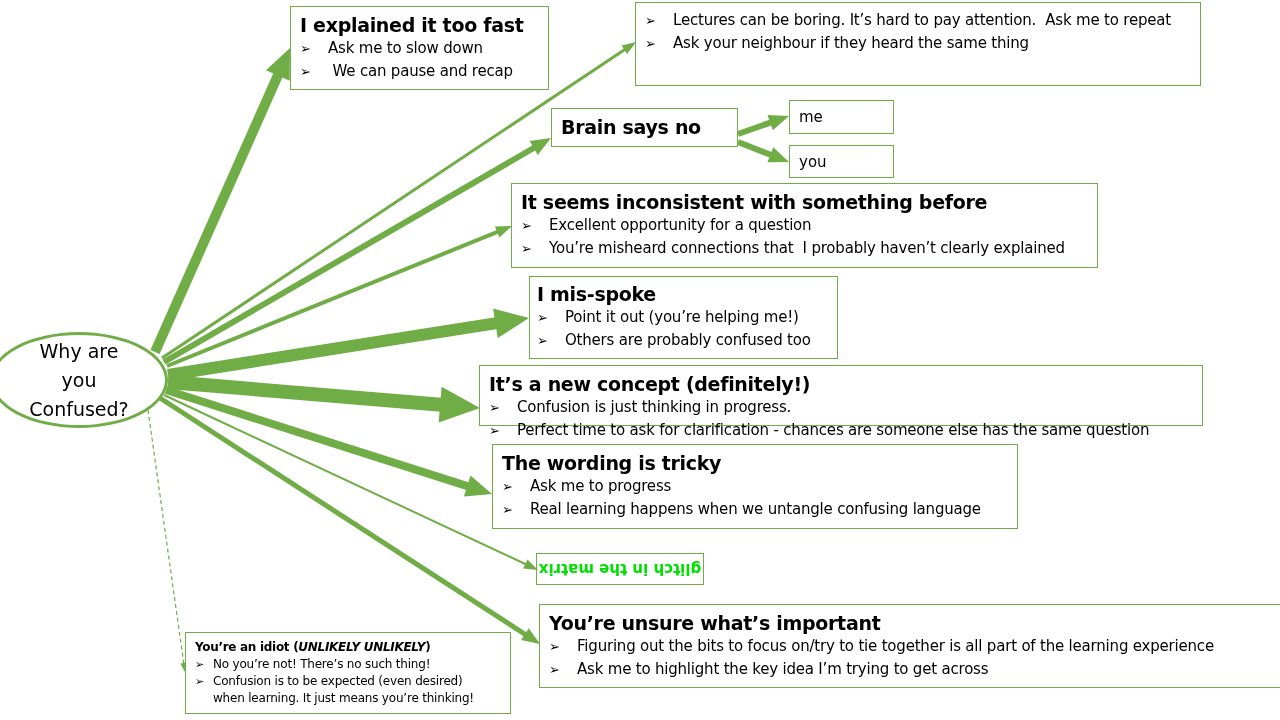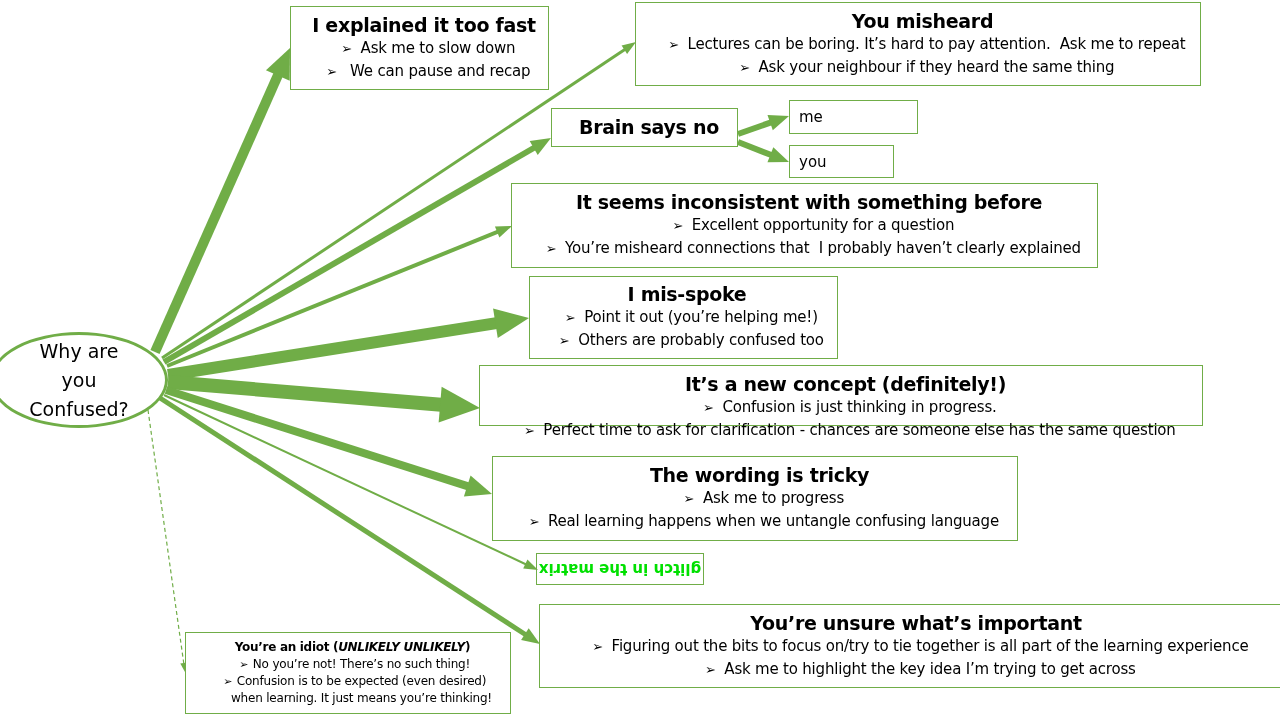--- a/index.html
+++ b/index.html
@@ -1,20 +1,20 @@
 <!DOCTYPE html>
 <html><head>
 <meta charset="utf-8">
 <style>
   html, body { margin:0; padding:0; }
   body { width:1280px; height:720px; position:relative; background:#ffffff; overflow:hidden;
          font-family:"Liberation Sans", sans-serif; color:#000; }
   #arrows { position:absolute; left:0; top:0; width:1280px; height:720px; }
   .box { position:absolute; border:1.5px solid #70AD47; background:#fff; box-sizing:border-box;
-         font-family:"DejaVu Sans", sans-serif;text-align:center; }
+         font-family:"DejaVu Sans", sans-serif; }
   .box h3 { margin:0; font-size:19px; font-weight:bold; line-height:24px; letter-spacing:-0.3px; }
   .box ul { list-style:none; margin:0; padding:0; }
   .box li { font-size:15px; line-height:23px; white-space:nowrap; letter-spacing:-0.2px; }
   .box li .bul { display:inline-block; width:28px; font-size:13px; }
   .ellipse { position:absolute; left:-10px; top:332px; width:178px; height:96px; border:3px solid #70AD47;
              border-radius:50%; background:#fff; box-sizing:border-box; display:flex; align-items:center;
              justify-content:center; text-align:center; font-size:19px; line-height:29px;
              font-family:"DejaVu Sans", sans-serif; }
   .small h3 { font-size:12px; line-height:18px; }
   .small li { font-size:12px; line-height:17px; }
@@ -90,31 +90,30 @@
 
 <div class="box" style="left:290px;top:6px;width:259px;height:84px;padding:6px 0 0 9px;">
   <h3>I explained it too fast</h3>
   <ul>
     <li><span class="bul">➢</span><span>Ask me to slow down</span></li>
     <li><span class="bul">➢</span><span style="white-space:pre"> We can pause and recap</span></li>
   </ul>
 </div>
 
 <div class="box" style="left:635px;top:2px;width:566px;height:84px;padding:6px 0 0 9px;">
-  <h3>You misheard</h3>
   <ul>
     <li><span class="bul">➢</span><span style="white-space:pre">Lectures can be boring. It’s hard to pay attention.  Ask me to repeat</span></li>
     <li><span class="bul">➢</span><span>Ask your neighbour if they heard the same thing</span></li>
   </ul>
 </div>
 
 <div class="box" style="left:551px;top:108px;width:187px;height:39px;padding:6px 0 0 9px;">
   <h3>Brain says no</h3>
 </div>
-<div class="mini" style="left:789px;top:100px;width:129px;height:34px;">
+<div class="mini" style="left:789px;top:100px;width:105px;height:34px;">
   <span>me</span>
 </div>
 <div class="mini" style="left:789px;top:145px;width:105px;height:33px;">
   <span>you</span>
 </div>
 
 <div class="box" style="left:511px;top:183px;width:587px;height:85px;padding:6px 0 0 9px;">
   <h3>It seems inconsistent with something before</h3>
   <ul>
     <li><span class="bul">➢</span><span>Excellent opportunity for a question</span></li>
@@ -131,21 +130,21 @@
 </div>
 
 <div class="box" style="left:479px;top:365px;width:724px;height:61px;padding:6px 0 0 9px;">
   <h3>It’s a new concept (definitely!)</h3>
   <ul>
     <li><span class="bul">➢</span><span>Confusion is just thinking in progress.</span></li>
     <li><span class="bul">➢</span><span>Perfect time to ask for clarification - chances are someone else has the same question</span></li>
   </ul>
 </div>
 
-<div class="box" style="left:492px;top:456px;width:526px;height:85px;padding:6px 0 0 9px;">
+<div class="box" style="left:492px;top:444px;width:526px;height:85px;padding:6px 0 0 9px;">
   <h3>The wording is tricky</h3>
   <ul>
     <li><span class="bul">➢</span><span>Ask me to progress</span></li>
     <li><span class="bul">➢</span><span>Real learning happens when we untangle confusing language</span></li>
   </ul>
 </div>
 
 <div class="glitch">
   <span>glitch in the matrix</span>
 </div>

